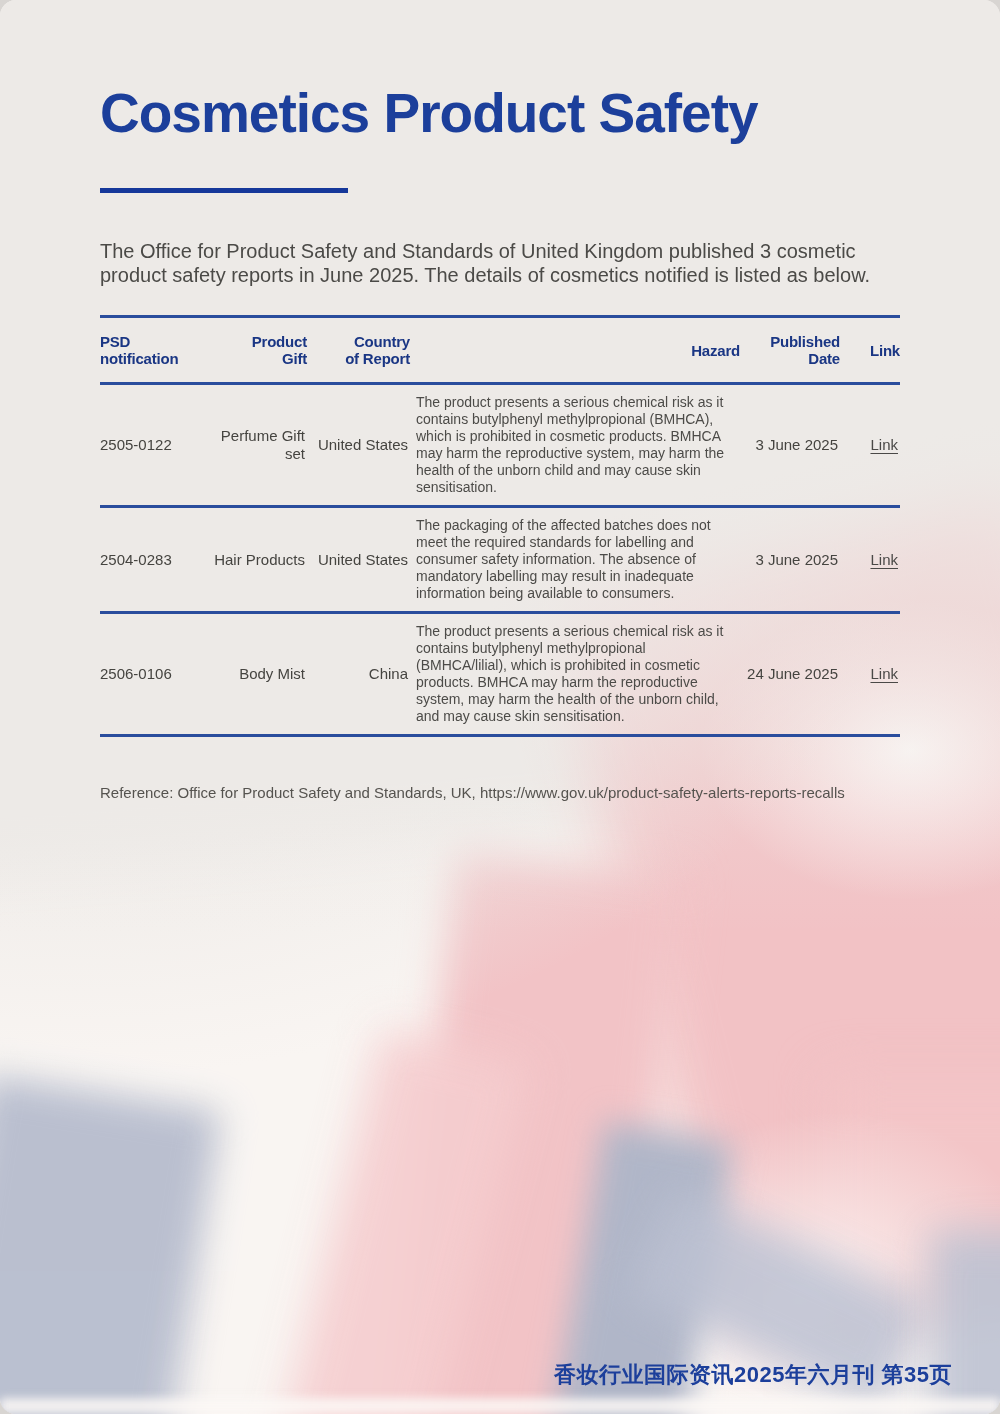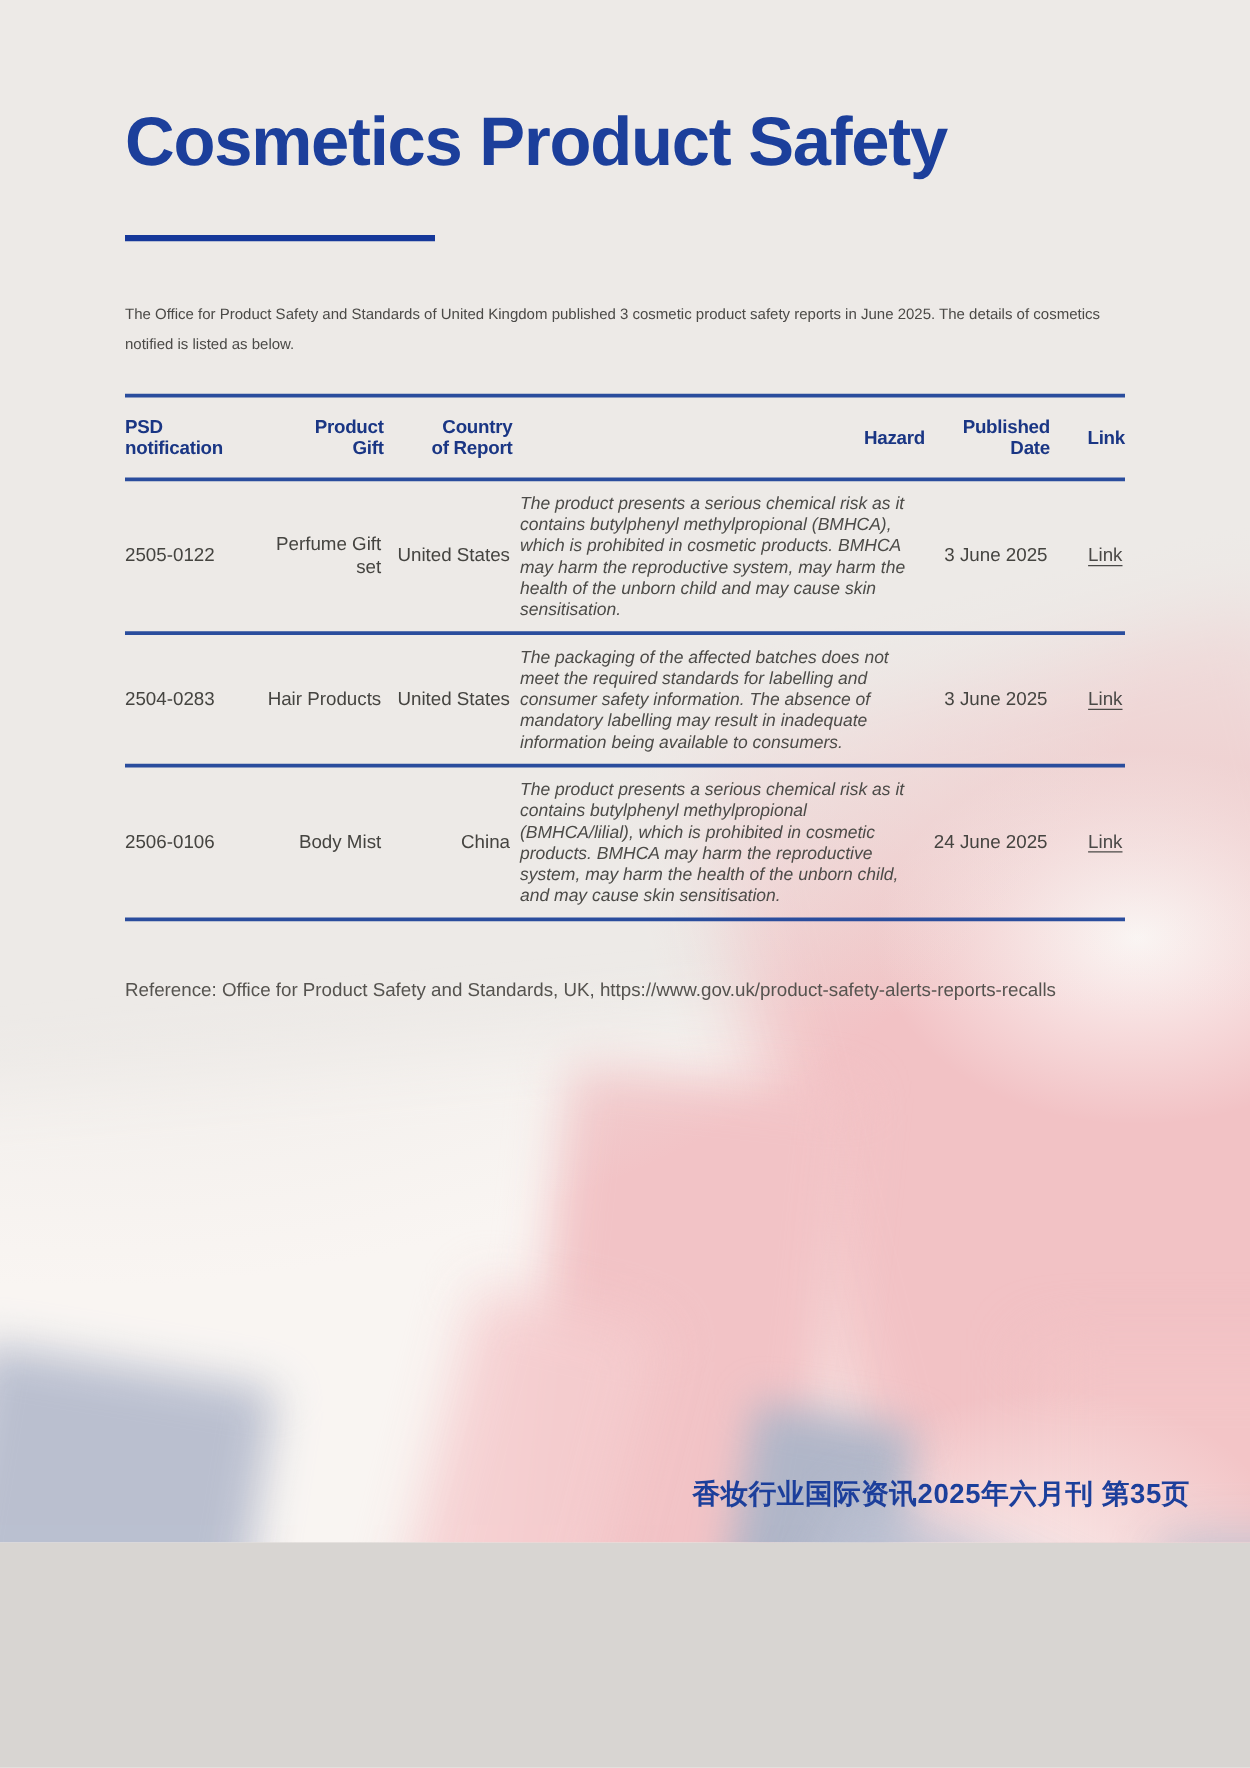--- a/index.html
+++ b/index.html
@@ -1,22 +1,23 @@
 <!DOCTYPE html>
 <html><head>
 <meta charset="utf-8">
 <style>
   html,body { margin:0; padding:0; background:#d8d5d2; }
   .page {
     position:relative;
-    width:1000px; height:1234px;
+    width:1000px; height:1414px;
     margin:0 auto;
     background:#edeae7;
     overflow:hidden;
     font-family:"Liberation Sans","DejaVu Sans",sans-serif;
+    border-radius:16px;
   }
 
   
   .flag-bg { position:absolute; inset:0; z-index:0; }
   .fl { position:absolute; }
   .fl-base        { left:-120px; top:820px; width:1360px; height:760px; background:#f9f5f2; transform:rotate(-5deg); filter:blur(26px); }
   .fl-pink-right  { left:630px; top:520px; width:500px; height:800px; background:#f2c0c3; transform:rotate(-14deg); filter:blur(30px); opacity:.95; }
   .fl-pink-br     { left:830px; top:1080px; width:240px; height:220px; background:#f3c5c7; filter:blur(26px); }
   .fl-pink-center { left:420px; top:860px; width:230px; height:660px; background:#f2c3c6; transform:rotate(6deg); filter:blur(20px); }
   .fl-pink-left   { left:330px; top:1040px; width:150px; height:420px; background:#f5cdcf; transform:rotate(14deg); filter:blur(22px); opacity:.9; }
@@ -40,42 +41,41 @@
     letter-spacing:-1px;
     color:#1c3f9b;
   }
   .title .t-line { display:block; }
 
   .accent-line { margin-top:46px; width:248px; height:5px; background:#16389a; }
 
   .intro {
     margin:46px 0 0 0;
     width:795px;
-    font-size:12px; line-height:24px;
+    font-size:20px; line-height:24px;
     color:#4b4a47;
   }
 
   
   .report-table { margin-top:28px; width:800px; }
   .t-row {
     display:grid;
     grid-template-columns:95px 112px 103px 330px 100px 60px;
     align-items:center;
     border-bottom:3px solid #2a4d9d;
   }
   .t-head { border-top:3px solid #2a4d9d; }
   .cell { padding:10px 2px; font-size:15px; line-height:18px; color:#454440; text-align:right; }
   .t-head .cell { padding:15px 0; font-size:15px; line-height:17px; font-weight:700; color:#1a3684; letter-spacing:-0.2px; }
   .hl { display:block; }
   .col-psd { text-align:left; padding-left:0; }
   .col-hazard {
     text-align:left;
     font-size:14px; line-height:17px; color:#4c4b48;
     padding:9px 4px 9px 6px;
-    font-style:italic;
   }
   .link-cell a { color:#4a4947; text-decoration:underline; text-underline-offset:3px; font-size:15px; }
 
   .reference {
     margin:46px 0 0 0;
     font-size:15px; line-height:20px;
     color:#55534f;
   }
 
   .footer-note {

